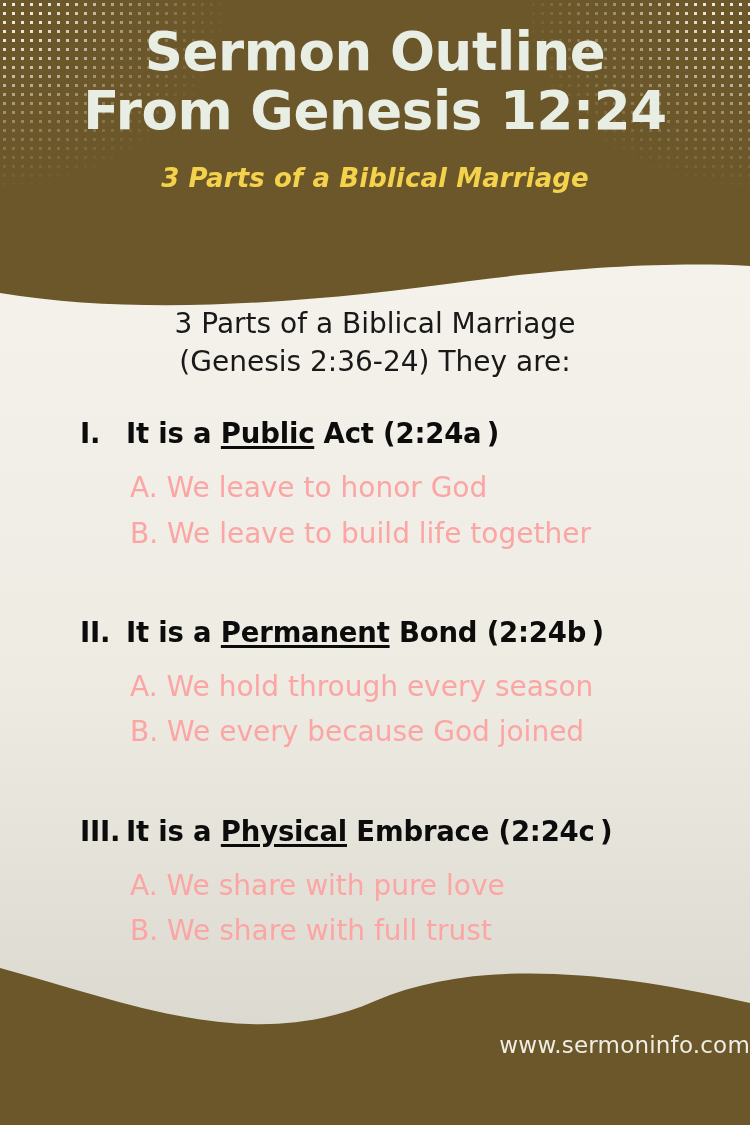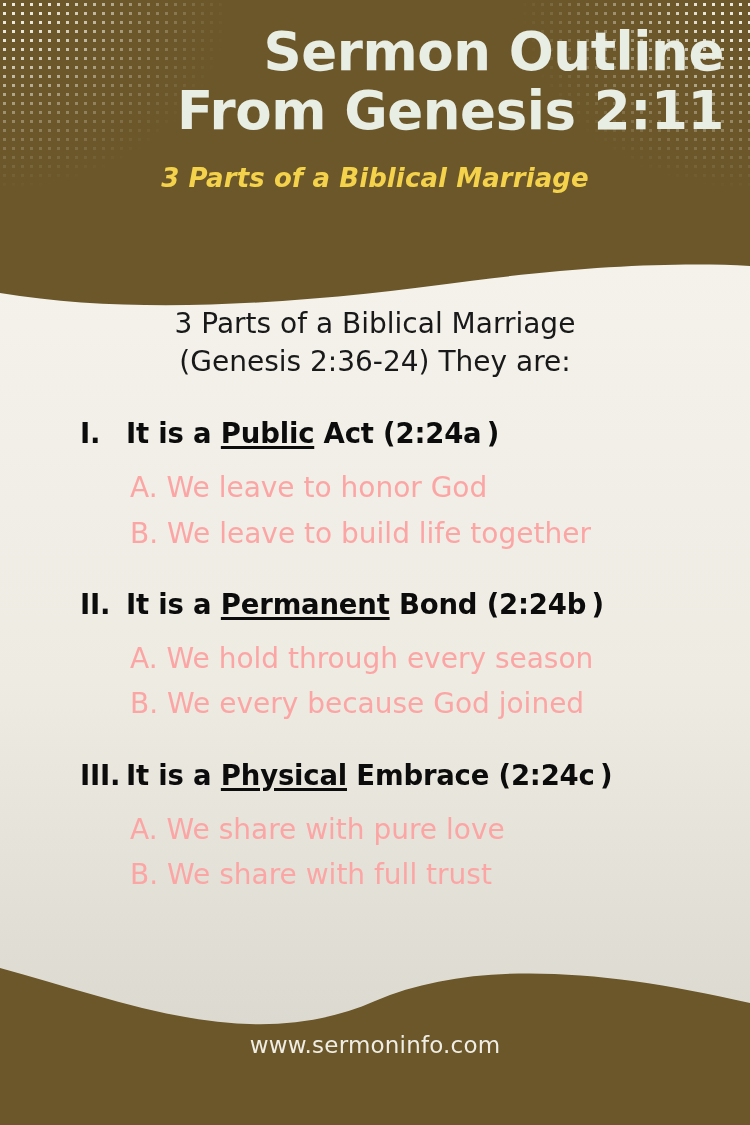--- a/index.html
+++ b/index.html
@@ -62,21 +62,21 @@
   .title {
     color: #E9EEE5;
     font-family: "DejaVu Sans", "Liberation Sans", sans-serif;
     font-weight: bold;
     font-size: 53px;
     line-height: 1.12;
     letter-spacing: -0.4px;
     margin: 0;
     padding: 0 26px;
   }
-  .title .line { display: block; text-align: right; }
+  .title .line { display: block; }
 
   .subtitle {
     margin: 22px 0 0 0;
     color: #F4D24B;
     font-family: "DejaVu Sans", "Liberation Sans", sans-serif;
     font-weight: bold;
     font-style: italic;
     font-size: 26px;
     letter-spacing: 0.1px;
   }
@@ -113,21 +113,21 @@
   }
   .intro .line { display: block; }
 
   .points {
     margin: 0;
     padding: 0;
     list-style: none;
   }
 
   .point {
-    margin-top: 32px;
+    margin-top: 60px;
   }
   .point:first-child { margin-top: 36px; }
 
   .point-head {
     display: flex;
     align-items: baseline;
     padding-left: 80px;
     font-weight: bold;
     font-size: 27.5px;
     letter-spacing: -0.2px;
@@ -160,21 +160,21 @@
   
   .footer {
     position: absolute;
     left: 0;
     bottom: 0;
     width: 750px;
     height: 125px;
     z-index: 5;
     display: flex;
     align-items: flex-start;
-    justify-content: center;
+    justify-content: flex-end;
     padding-top: 32px;
     box-sizing: border-box;
   }
   .footer-url {
     color: #EFEDE4;
     font-size: 23px;
     letter-spacing: 0.2px;
   }
 </style>
 </head>
@@ -182,21 +182,21 @@
 
 <div id="poster">
 
   <div class="header">
     <div class="halftone left"></div>
     <div class="halftone right"></div>
 
     <div class="header-inner">
       <h1 class="title">
         <span class="line">Sermon Outline</span>
-        <span class="line">From Genesis 2:11</span>
+        <span class="line">From Genesis 12:24</span>
       </h1>
       <p class="subtitle">3 Parts of a Biblical Marriage</p>
     </div>
   </div>
 
   <div class="sheet">
     <svg width="750" height="1125" viewBox="0 0 750 1125" xmlns="http://www.w3.org/2000/svg" aria-hidden="true">
       <defs>
         <linearGradient id="sheetGrad" x1="0" y1="0" x2="0" y2="1">
           <stop offset="0%" stop-color="#F4F2EB"></stop>

